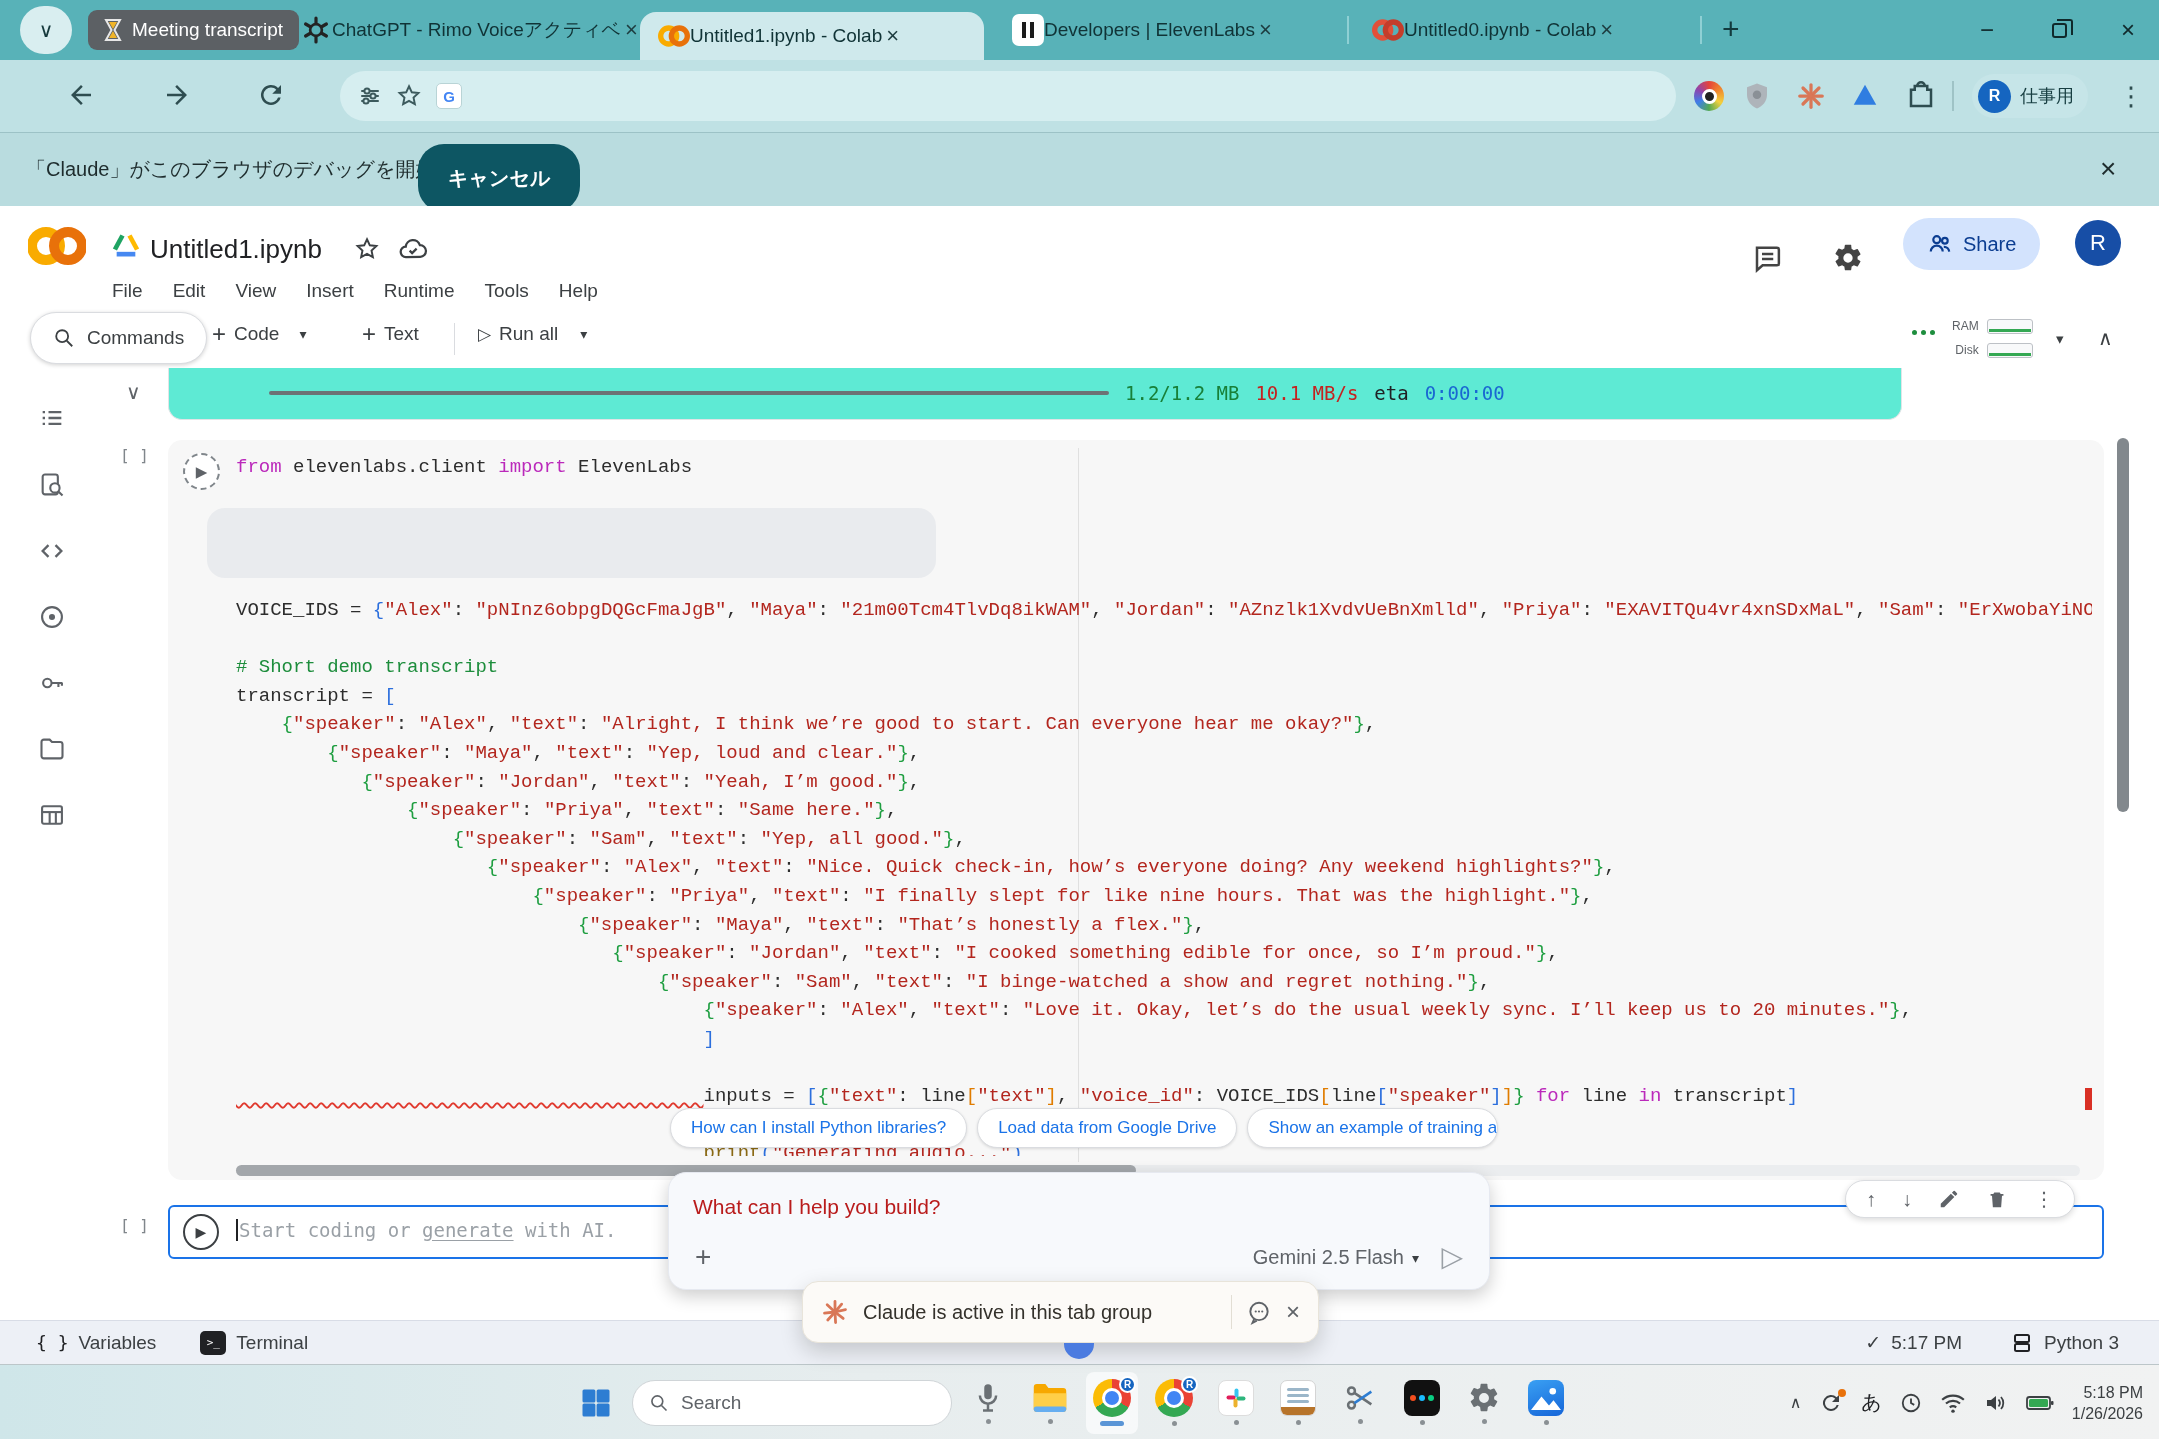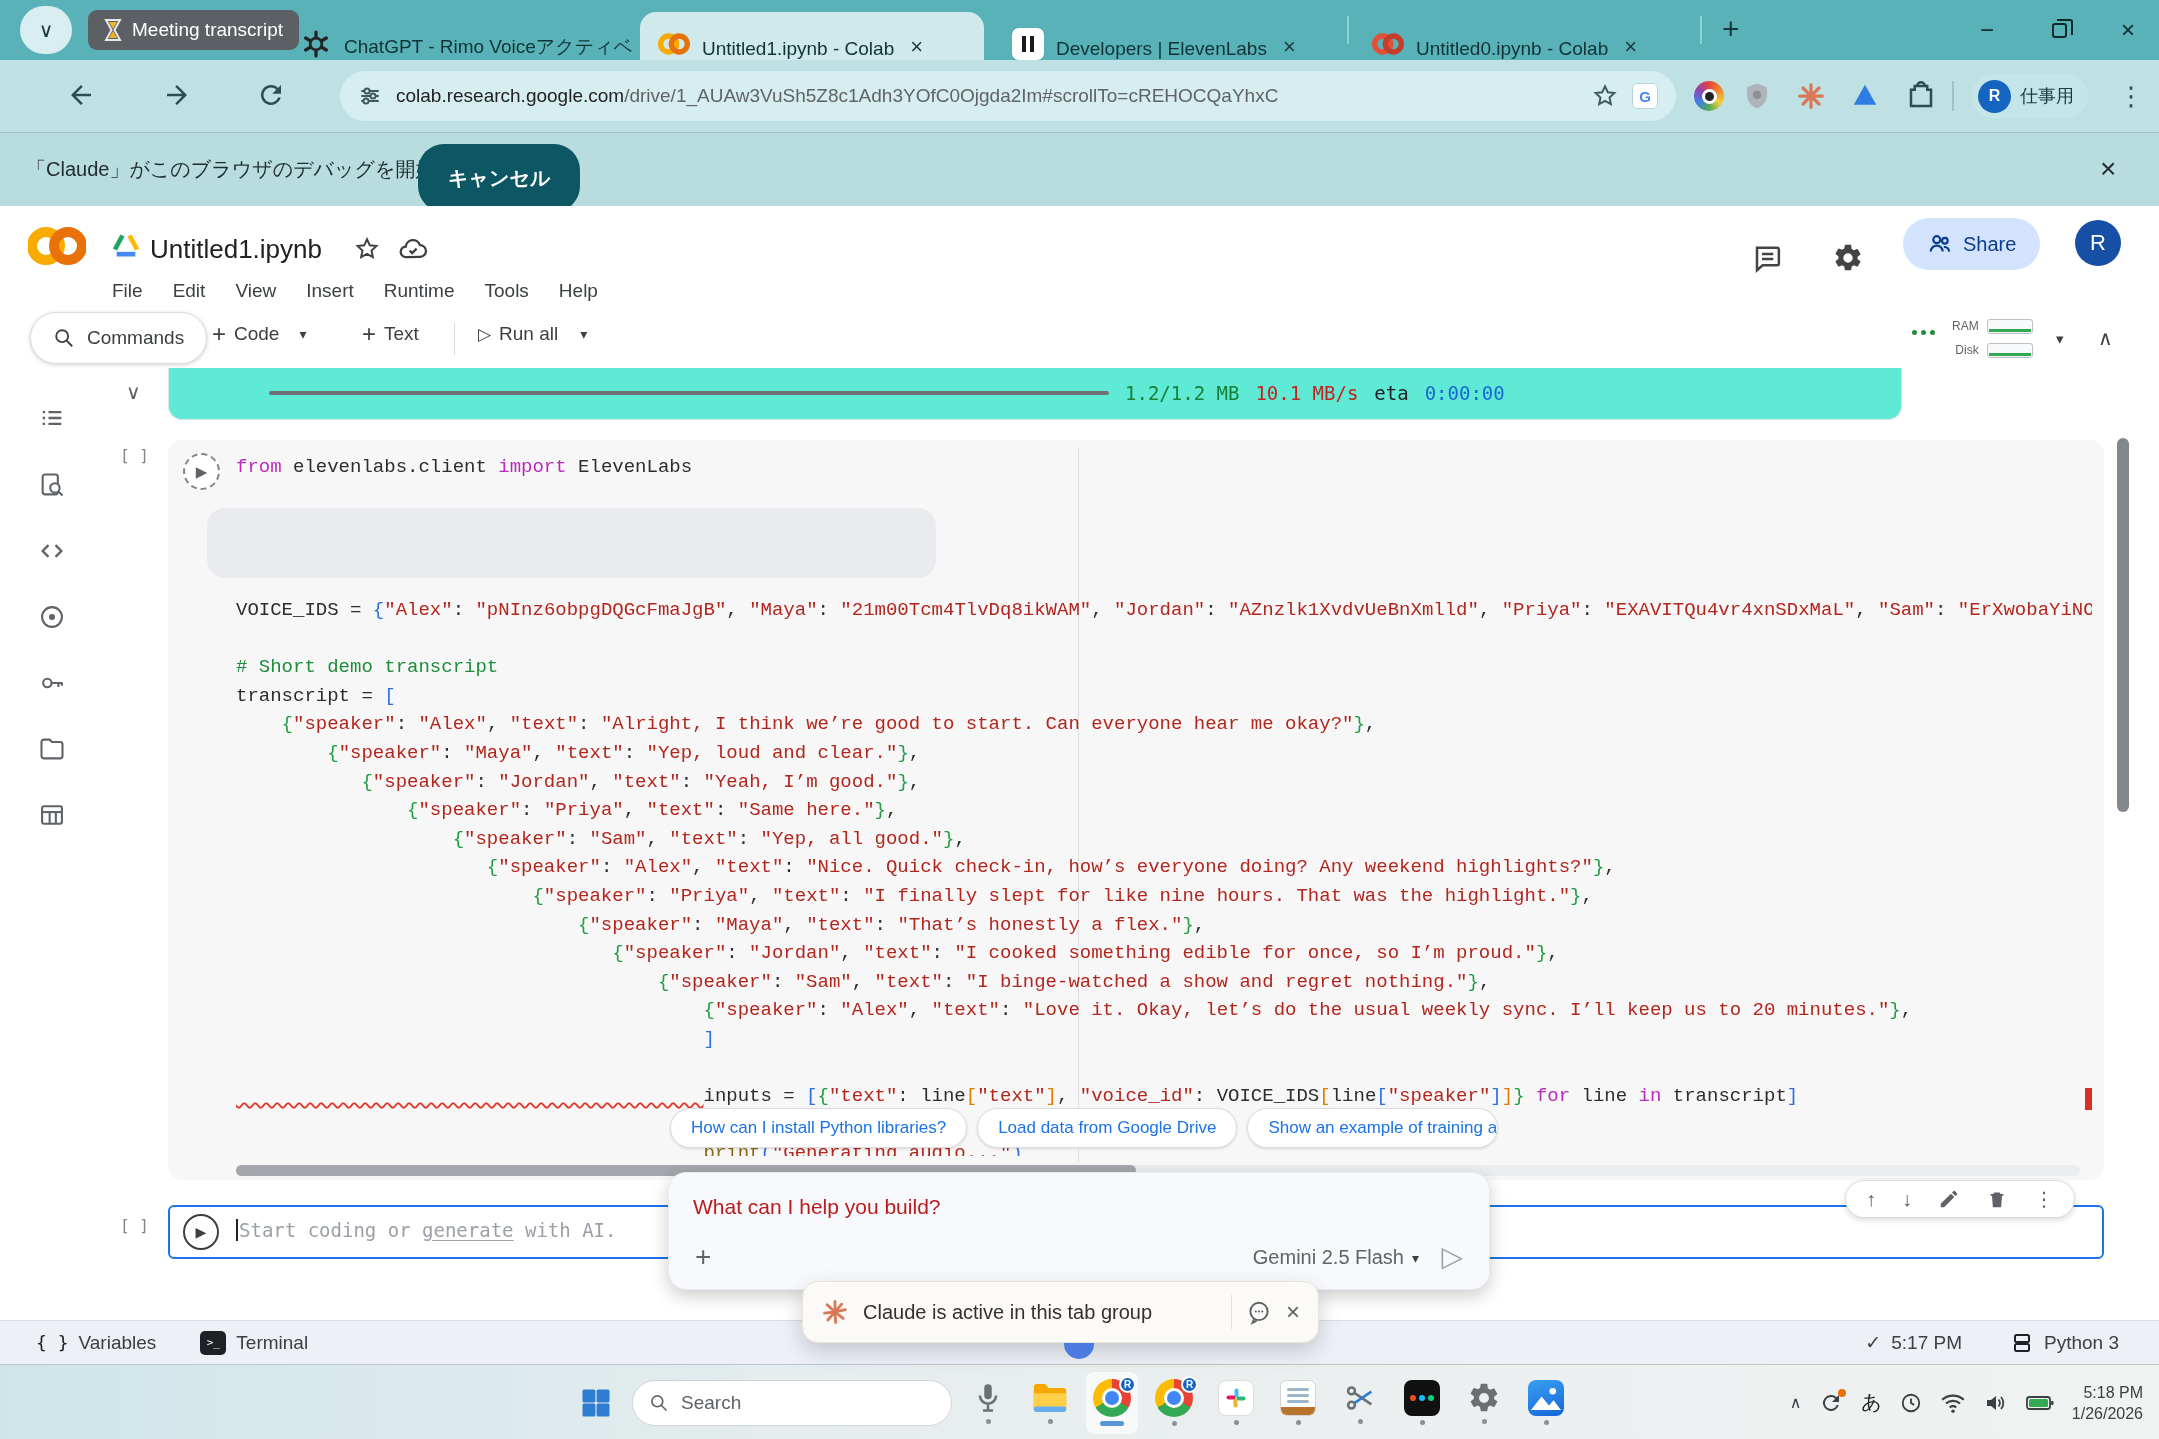--- a/index.html
+++ b/index.html
@@ -3,21 +3,21 @@
 <meta charset="utf-8">
 <style>
   *{margin:0;padding:0;box-sizing:border-box}
   html,body{width:2159px;height:1439px;overflow:hidden;font-family:"Liberation Sans",sans-serif;background:#fff}
   .abs{position:absolute}
   svg{display:block}
   
   #tabstrip{position:absolute;left:0;top:0;width:2159px;height:60px;background:#58b2b8}
   .tabsearch{position:absolute;left:20px;top:6px;width:52px;height:48px;border-radius:26px;background:#d9eef0;display:flex;align-items:center;justify-content:center;color:#15393c;font-size:20px}
   .grouppill{position:absolute;left:88px;top:10px;height:40px;border-radius:9px;background:#5c6064;display:flex;align-items:center;gap:10px;padding:8px 16px;color:#fff;font-size:19px;white-space:nowrap}
-  .tab{position:absolute;top:0;height:60px;display:flex;align-items:flex-end;gap:12px;color:#103336;font-size:19px;white-space:nowrap}
+  .tab{position:absolute;top:0;height:60px;display:flex;align-items:center;color:#103336;font-size:19px;white-space:nowrap}
   .tab .close{font-size:22px;color:#1d3c3f;padding:0 4px}
   .tab.active{background:#cfe9ec;border-radius:16px 16px 0 0;top:12px;height:48px;padding:0 18px}
   .tabsep{position:absolute;top:16px;width:2px;height:28px;background:#8fd0d4}
   .newtab{position:absolute;top:12px;font-size:30px;color:#123a3d}
   .winctl{position:absolute;top:0;height:60px;width:62px;display:flex;align-items:center;justify-content:center;color:#10292b;font-size:24px}
   .restore-box{width:15px;height:15px;border:2px solid #10292b;border-radius:3px;position:relative}
   .restore-box:before{content:"";position:absolute;left:3px;top:-6px;width:14px;height:14px;border:2px solid #10292b;border-left:none;border-bottom:none;border-radius:0 3px 0 0}
   .favicon{width:32px;height:32px;flex:0 0 auto}
   .pausebadge{width:32px;height:32px;border-radius:7px;background:#fff;display:flex;align-items:center;justify-content:center;gap:4px}
   .pausebadge i{display:block;width:4px;height:16px;background:#1b1b1b}
@@ -211,21 +211,20 @@
     <svg width="24" height="24" viewBox="0 0 24 24">
         <g stroke="#3c5a5d" stroke-width="2" stroke-linecap="round">
           <line x1="4" y1="7" x2="20" y2="7"></line>
           <line x1="4" y1="12" x2="20" y2="12"></line>
           <line x1="4" y1="17" x2="20" y2="17"></line>
         </g>
         <circle cx="9" cy="7" r="2.6" fill="#d6eef0" stroke="#3c5a5d" stroke-width="2"></circle>
         <circle cx="15" cy="12" r="2.6" fill="#d6eef0" stroke="#3c5a5d" stroke-width="2"></circle>
         <circle cx="8" cy="17" r="2.6" fill="#d6eef0" stroke="#3c5a5d" stroke-width="2"></circle>
       </svg>
-    <div class="urltext"><span>colab.research.google.com</span><span class="path">/drive/1_AUAw3VuSh5Z8c1Adh3YOfC0Ojgda2Im#scrollTo=cREHOCQaYhxC</span></div>
     <svg width="26" height="26" viewBox="0 0 24 24">
         <path d="M12 3l2.6 5.6 6.1.7-4.5 4.2 1.2 6-5.4-3-5.4 3 1.2-6-4.5-4.2 6.1-.7z" fill="none" stroke="#3c5a5d" stroke-width="1.8"></path>
       </svg>
     <div style="width:26px;height:26px;border-radius:5px;background:#fff;border:1px solid #b9d4d6;display:flex;align-items:center;justify-content:center;font-size:15px;font-weight:bold;color:#4285f4">G</div>
   </div>
 
   <div class="extic rainbow" style="left:1694px">
       <i></i>
     </div>
   <svg class="extic" style="left:1742px" width="30" height="30" viewBox="0 0 24 24">

